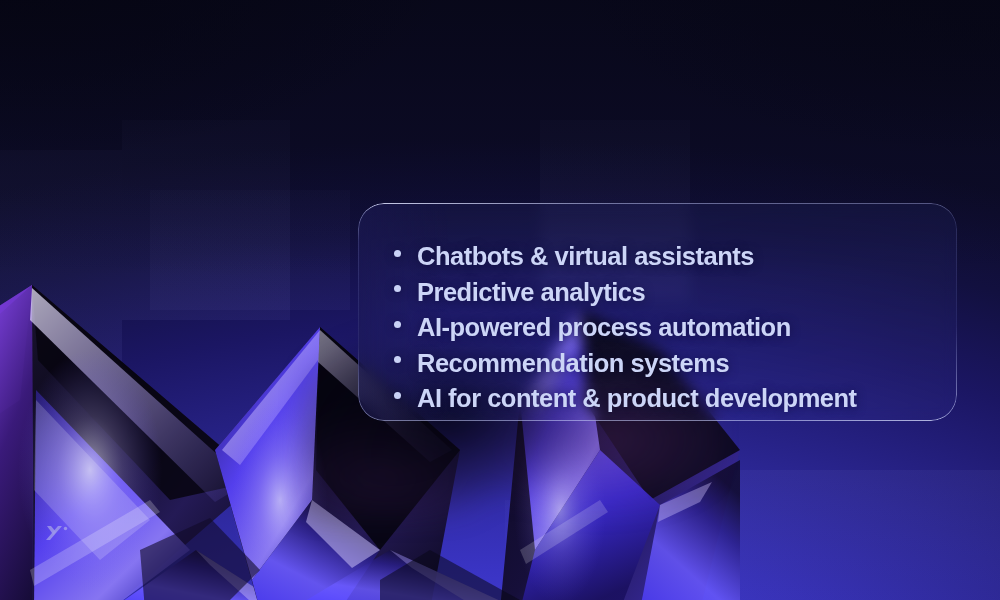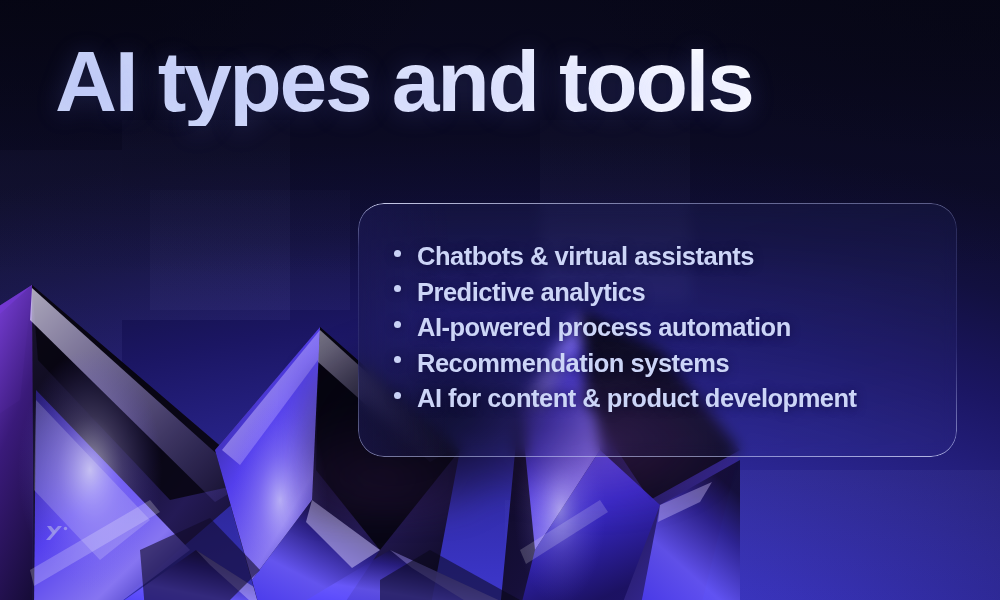--- a/index.html
+++ b/index.html
@@ -73,21 +73,21 @@
   
   #watermark {
     position:absolute; left:42px; top:518px;
     width:30px; height:30px; opacity:.62;
   }
   #watermark svg { display:block; }
 
   
   #card {
     position:absolute; left:358px; top:203px;
-    width:599px; height:254px;
+    width:599px; height:218px;
     border-radius:26px;
     background:linear-gradient(165deg, rgba(110,120,255,.055) 0%, rgba(90,100,230,.085) 55%, rgba(120,130,255,.05) 100%);
     backdrop-filter:blur(7px);
     -webkit-backdrop-filter:blur(7px);
     overflow:hidden;
   }
   
   #card-border {
     position:absolute; inset:0; border-radius:26px; pointer-events:none;
     padding:1px;
@@ -237,21 +237,20 @@
       <polygon points="430,300 560,360 520,360 452,318" fill="#bfb2ff" opacity=".35"></polygon>
       <polygon points="420,330 470,300 560,350 540,360 420,360" fill="#0a0718" opacity=".55"></polygon>
       <polygon points="180,300 250,268 300,320 260,360 185,360" fill="#100a28" opacity=".6"></polygon>
       <path d="M70,320 L190,250 L200,262 L74,336 Z" fill="#ffffff" opacity=".22"></path>
       <path d="M560,300 L640,250 L648,262 L566,314 Z" fill="#ffffff" opacity=".18"></path>
     </svg>
   </div>
 
   <div id="smear"></div>
 
-  <h1 id="title">AI types and tools</h1>
 
   <div id="card">
     <div id="card-border-fade"></div>
     <div id="card-border"></div>
 
     <ul id="list">
       <li>
         <span class="dot"></span>
         <span>Chatbots &amp; virtual assistants</span>
       </li>

